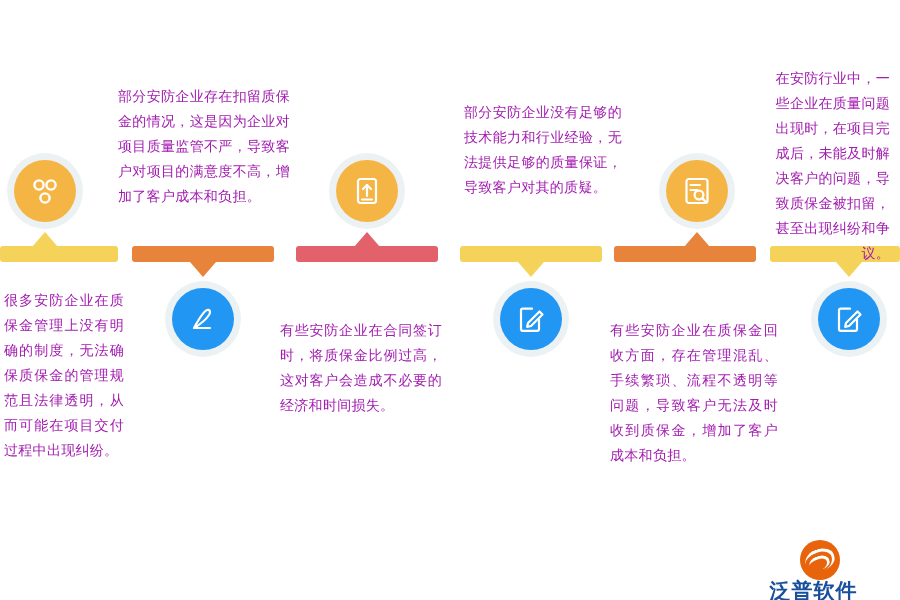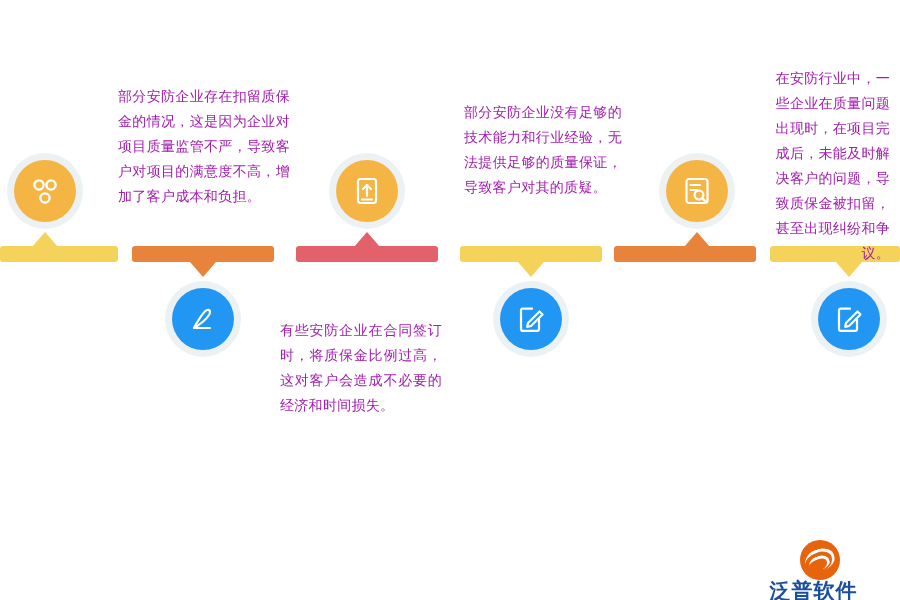--- a/index.html
+++ b/index.html
@@ -129,20 +129,21 @@
   <div class="notch-up" style="left:684px;top:232px;border-bottom:15px solid #e8833c;"></div>
   <div class="notch-down" style="left:836px;top:262px;border-top:15px solid #f5d35a;"></div>
 
   <div class="circle" style="left:14px;top:160px;background:#f5b544;">
     <svg width="34" height="34" viewBox="0 0 34 34" aria-hidden="true">
       <circle cx="11" cy="11" r="4.6" fill="none" stroke="#ffffff" stroke-width="2.4"></circle>
       <circle cx="23" cy="11" r="4.6" fill="none" stroke="#ffffff" stroke-width="2.4"></circle>
       <circle cx="17" cy="24" r="4.6" fill="none" stroke="#ffffff" stroke-width="2.4"></circle>
     </svg>
   </div>
+  <div class="txt" style="left:4px;top:288px;width:120px;">很多安防企业在质保金管理上没有明确的制度，无法确保质保金的管理规范且法律透明，从而可能在项目交付过程中出现纠纷。</div>
 
   <div class="circle" style="left:172px;top:288px;background:#2196f3;">
     <svg width="34" height="34" viewBox="0 0 34 34" aria-hidden="true">
       <path d="M8 26 C13 23 19 19 23 13 C25 10 24 7 21 8 C18 9 15 14 12 19 C10 22 9 24 8 26 Z" fill="none" stroke="#ffffff" stroke-width="2.2" stroke-linejoin="round"></path>
       <path d="M8 26 L24 26" stroke="#ffffff" stroke-width="2.2" stroke-linecap="round"></path>
     </svg>
   </div>
   <div class="txt" style="left:118px;top:84px;width:172px;">部分安防企业存在扣留质保金的情况，这是因为企业对项目质量监管不严，导致客户对项目的满意度不高，增加了客户成本和负担。</div>
 
   <div class="circle" style="left:336px;top:160px;background:#f5b544;">
@@ -165,20 +166,21 @@
 
   <div class="circle" style="left:666px;top:160px;background:#f5b544;">
     <svg width="34" height="34" viewBox="0 0 34 34" aria-hidden="true">
       <rect x="6.5" y="5" width="21" height="24" rx="2.5" fill="none" stroke="#ffffff" stroke-width="2.2"></rect>
       <path d="M10.5 11 L20 11" stroke="#ffffff" stroke-width="2.2" stroke-linecap="round"></path>
       <path d="M10.5 16 L17 16" stroke="#ffffff" stroke-width="2.2" stroke-linecap="round"></path>
       <circle cx="19" cy="21" r="4.4" fill="none" stroke="#ffffff" stroke-width="2.2"></circle>
       <path d="M22.2 24.2 L25.5 27.5" stroke="#ffffff" stroke-width="2.4" stroke-linecap="round"></path>
     </svg>
   </div>
+  <div class="txt" style="left:610px;top:318px;width:168px;">有些安防企业在质保金回收方面，存在管理混乱、手续繁琐、流程不透明等问题，导致客户无法及时收到质保金，增加了客户成本和负担。</div>
 
   <div class="circle" style="left:818px;top:288px;background:#2196f3;">
     <svg width="34" height="34" viewBox="0 0 34 34" aria-hidden="true">
       <path d="M25 17 L25 27 A1.8 1.8 0 0 1 23.2 28.8 L8.8 28.8 A1.8 1.8 0 0 1 7 27 L7 8.5 A1.8 1.8 0 0 1 8.8 6.7 L18 6.7" fill="none" stroke="#ffffff" stroke-width="2.2" stroke-linecap="round"></path>
       <path d="M14 21 L25.5 9.5 L28.5 12.5 L17 24 L13.2 24.8 Z" fill="none" stroke="#ffffff" stroke-width="2.2" stroke-linejoin="round"></path>
     </svg>
   </div>
   <div class="txt txt-r" style="left:762px;top:66px;width:128px;">在安防行业中，一些企业在质量问题出现时，在项目完成后，未能及时解决客户的问题，导致质保金被扣留，甚至出现纠纷和争议。</div>
 
   <div class="logo">

